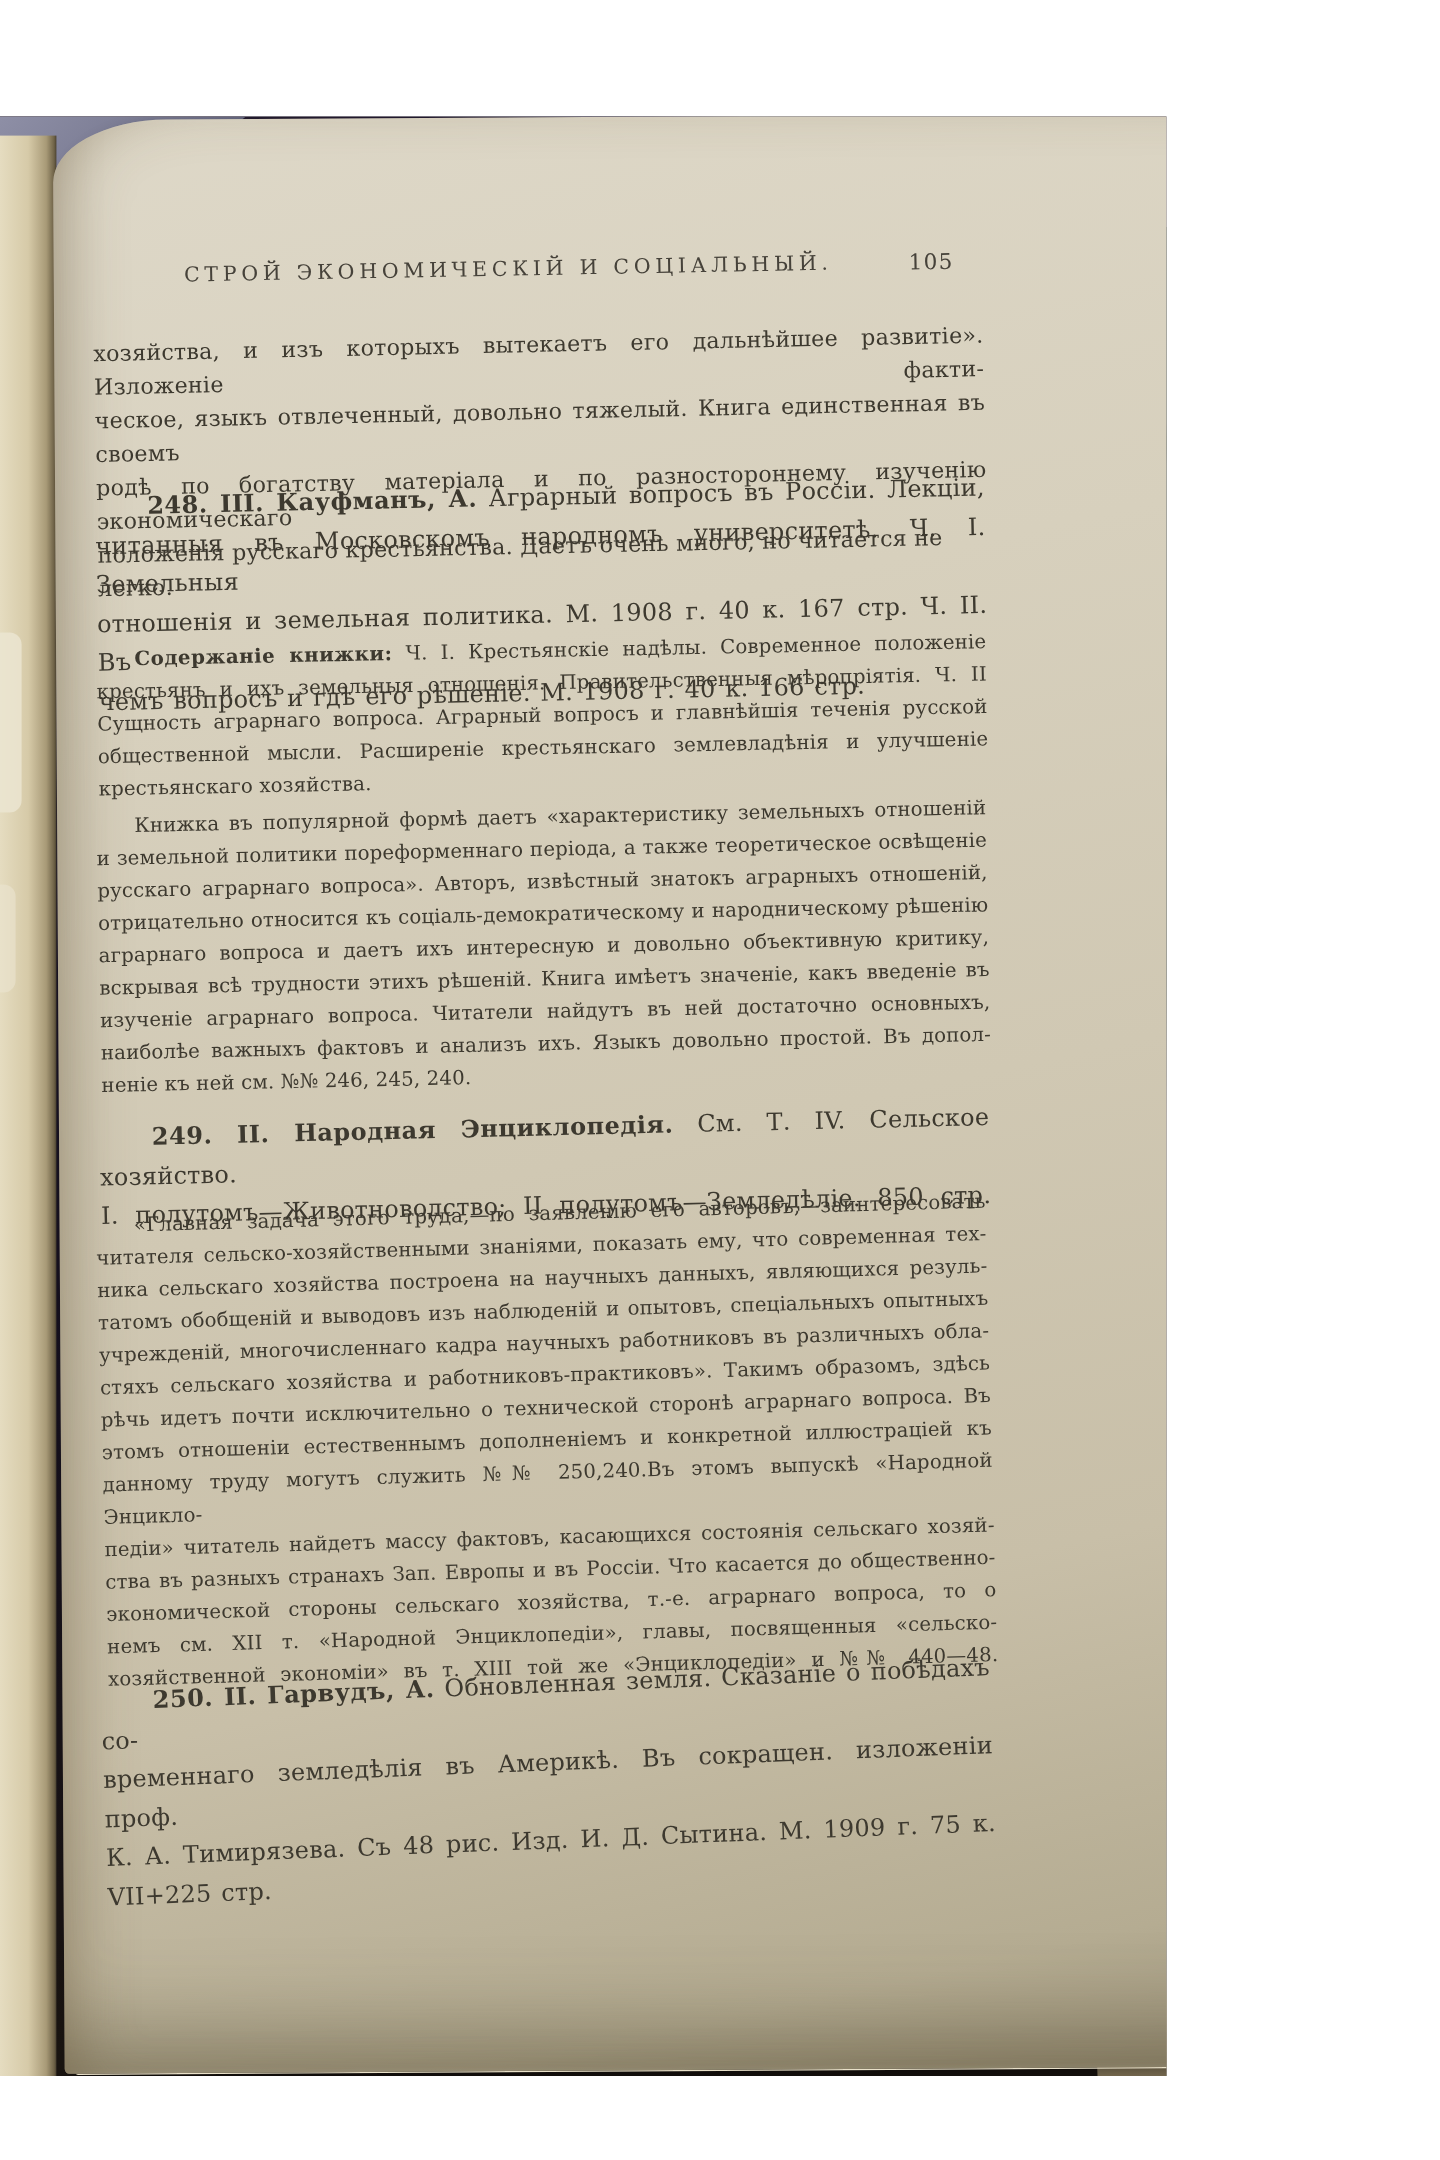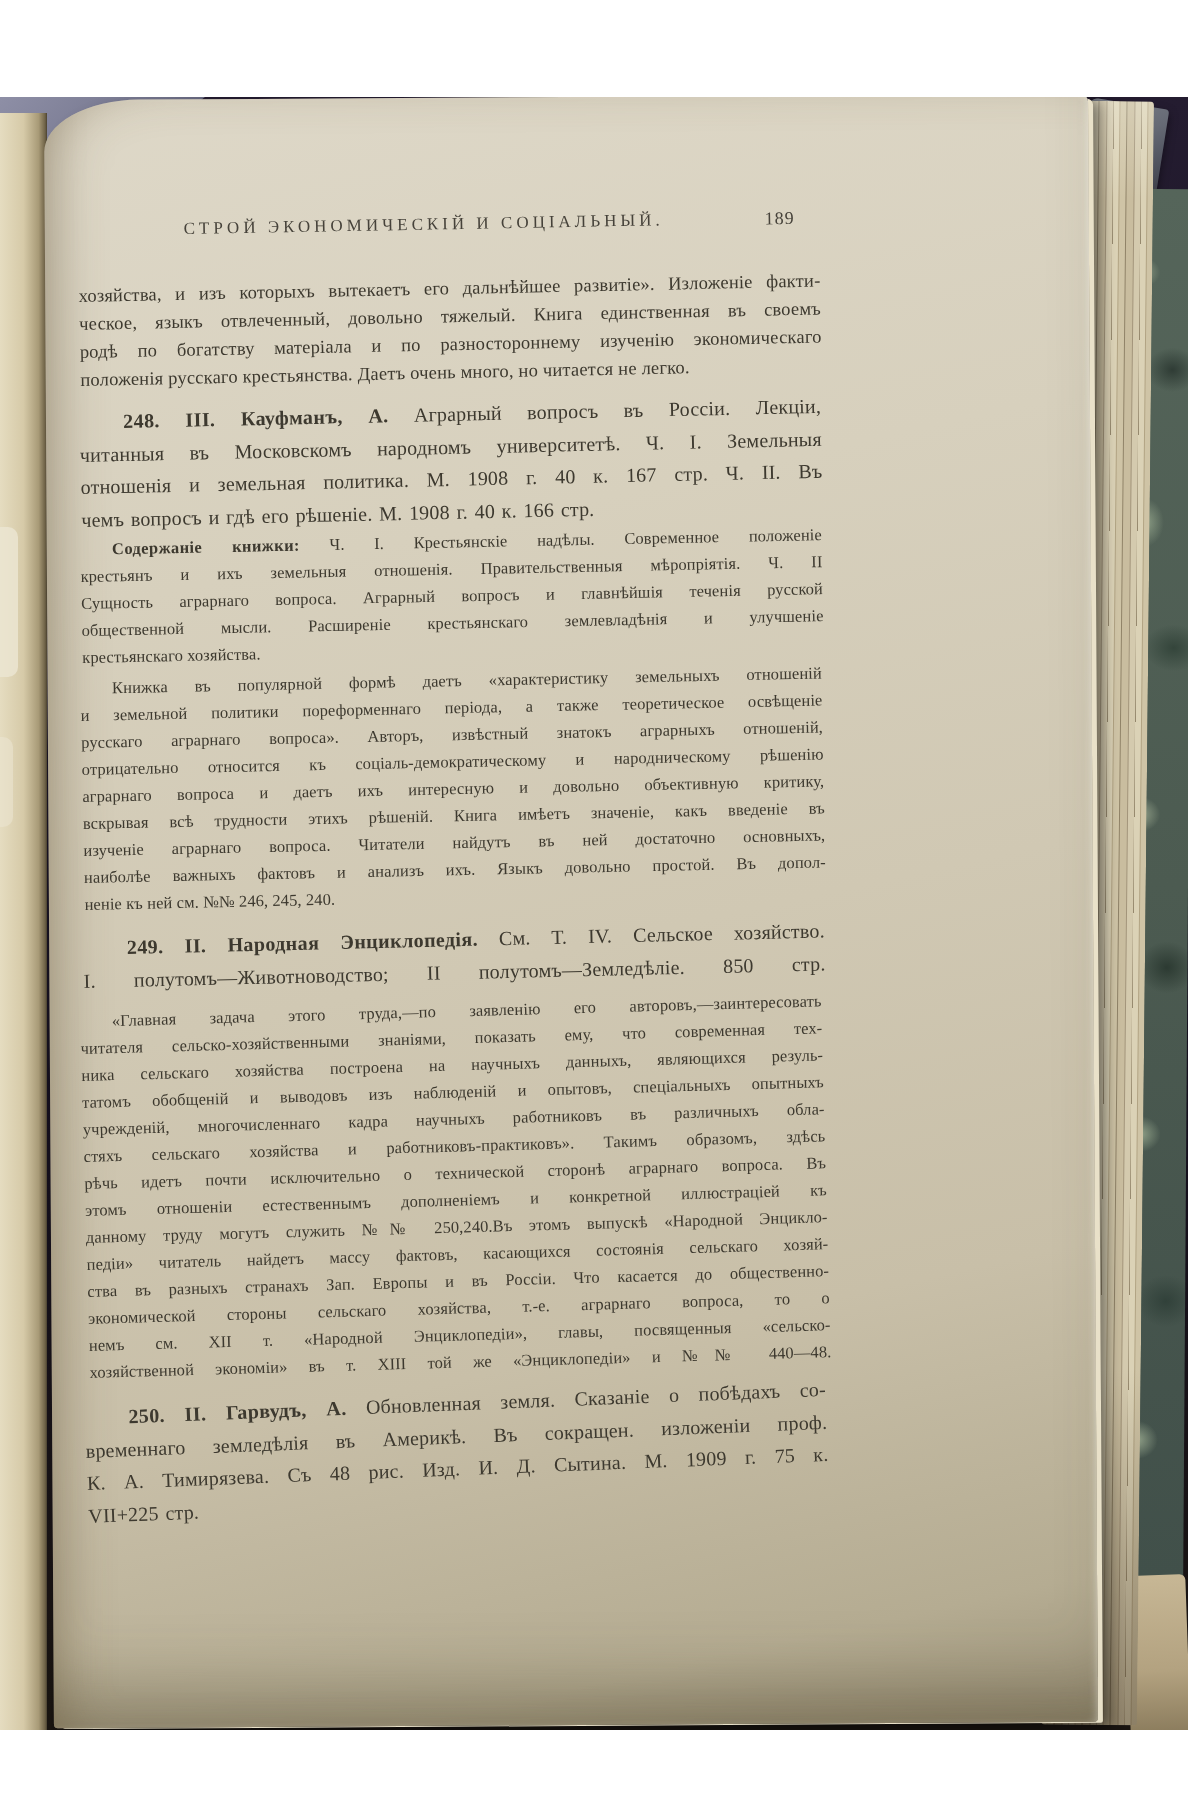--- a/index.html
+++ b/index.html
@@ -2,24 +2,23 @@
 <html><head>
 <meta charset="utf-8">
 <style>
   html,body{margin:0;padding:0;}
   body{
     width:1200px;height:1800px;position:relative;background:#ffffff;
     font-family:"DejaVu Serif","Liberation Serif",serif;overflow:hidden;
   }
   
   .photo{
-    position:absolute;left:0;top:97px;width:1188px;height:1633px;
+    position:absolute;left:0;top:97px;width:972px;height:1633px;
     background:linear-gradient(180deg,#241c30 0%,#1b1526 30%,#15101d 65%,#191410 100%);
     overflow:hidden;
-    font-family:Liberation Serif, serif;
   }
   .fabric-corner{
     position:absolute;left:0;top:0;width:205px;height:152px;
     background:linear-gradient(135deg,#8e8fa6 0%,#75768e 45%,#565870 80%,#3e3f52 100%);
     clip-path:polygon(0 0,100% 0,0 100%);
   }
   .left-page-edge{
     position:absolute;left:0;top:16px;width:47px;height:1617px;
     background:linear-gradient(90deg,#e5dcc0 0%,#d6caa8 50%,#a89a77 82%,#6e6247 96%,#4a4130 100%);
   }
@@ -111,21 +110,21 @@
   <div class="paper-chip two"></div>
   <div class="leather-corner"></div>
   <div class="marble-edge"></div>
   <div class="marble-bottom"></div>
   <div class="page-edge-stack"></div>
 
   <div class="book-page">
 
     <div class="tx hdr">
       <span class="title-c">СТРОЙ ЭКОНОМИЧЕСКІЙ И СОЦІАЛЬНЫЙ.</span>
-      <span class="pageno">189</span>
+      <span class="pageno">105</span>
     </div>
 
     <div class="tx body-md b-intro">
       <div class="ln j">хозяйства, и изъ которыхъ вытекаетъ его дальнѣйшее развитіе». Изложеніе факти-</div>
       <div class="ln j">ческое, языкъ отвлеченный, довольно тяжелый. Книга единственная въ своемъ</div>
       <div class="ln j">родѣ по богатству матеріала и по разностороннему изученію экономическаго</div>
       <div class="ln">положенія русскаго крестьянства. Даетъ очень много, но читается не легко.</div>
     </div>
 
     <div class="tx body-lg b-248">

